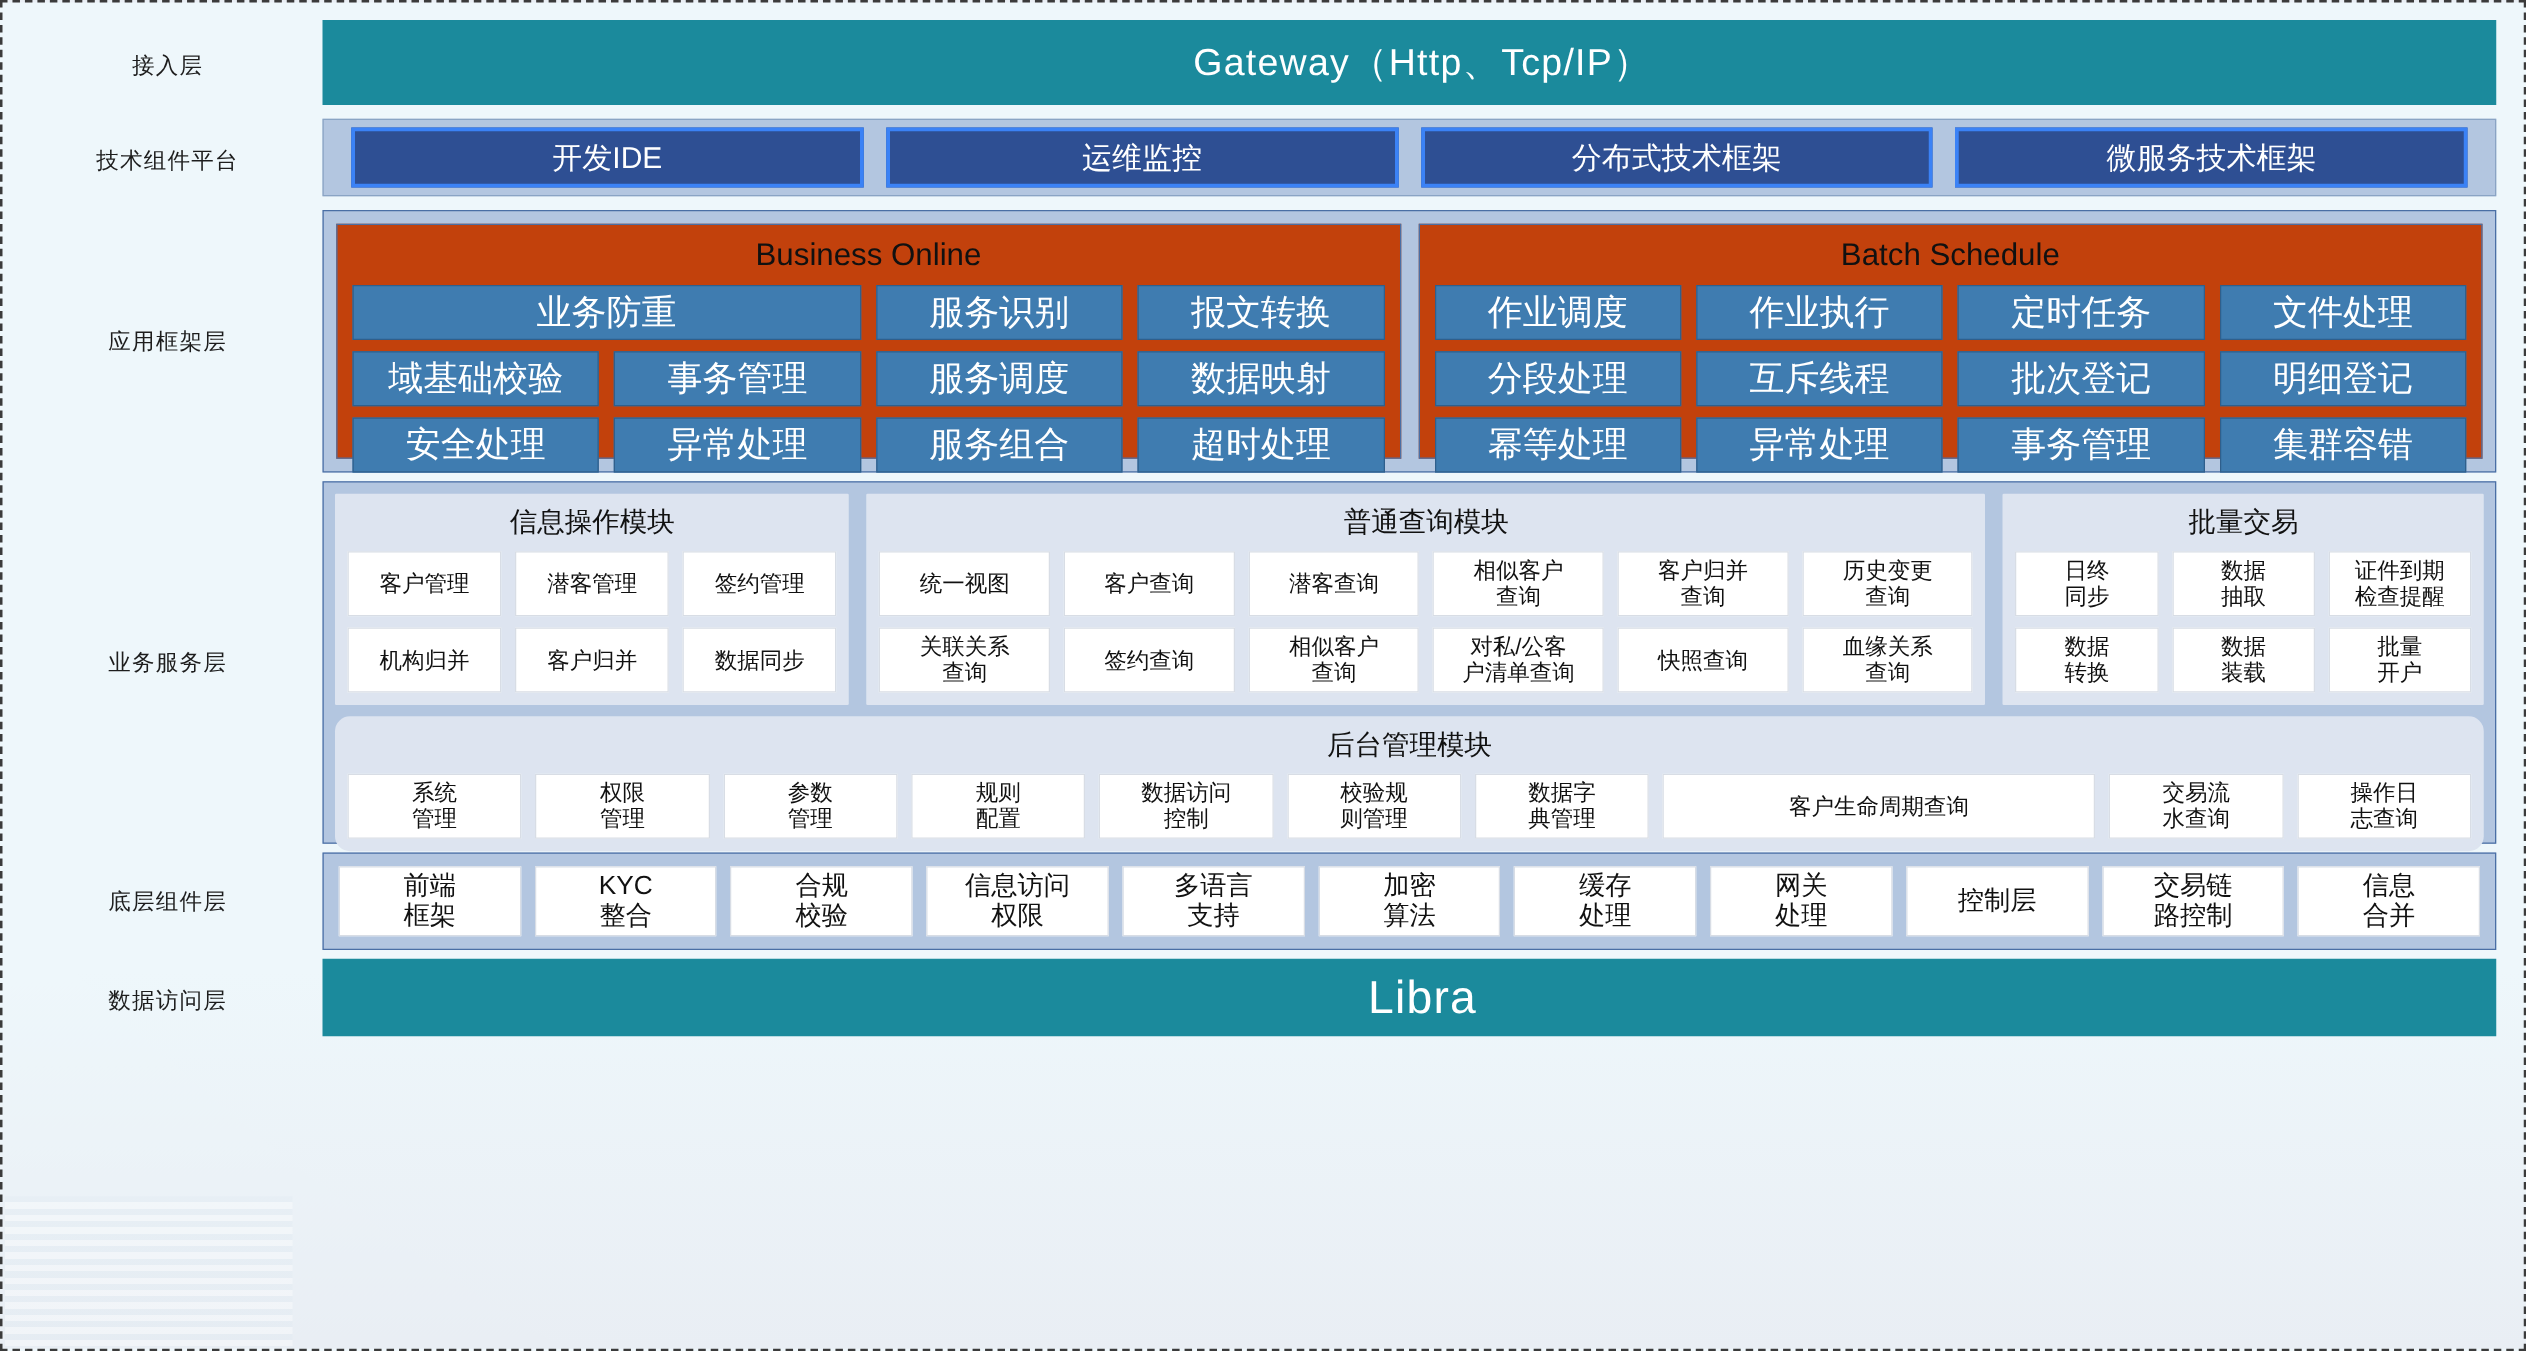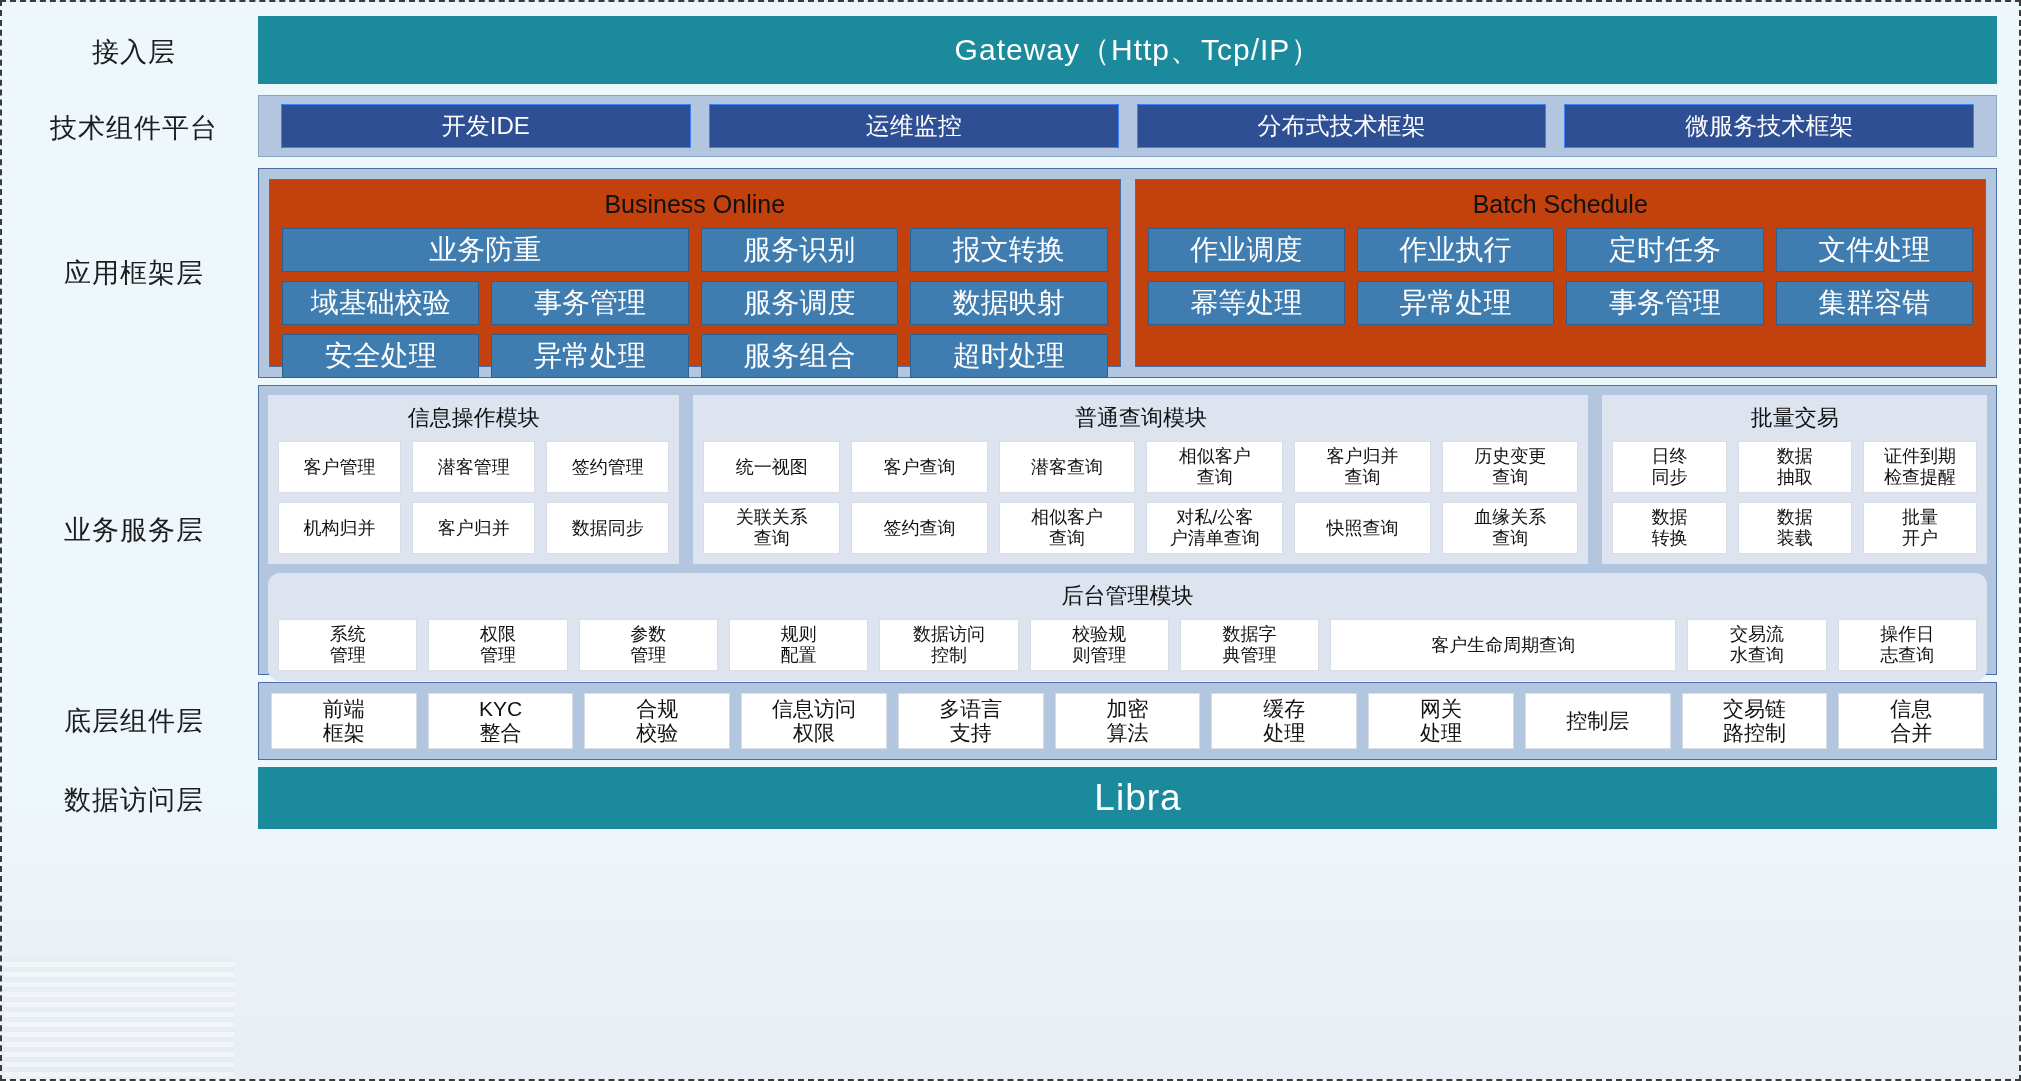--- a/index.html
+++ b/index.html
@@ -20,40 +20,40 @@
   
   .canvas::after{
     content:"";position:absolute;left:2px;bottom:2px;width:230px;height:120px;
     background:repeating-linear-gradient(0deg,rgba(255,255,255,.65) 0 5px,rgba(222,232,240,.55) 5px 10px);
     pointer-events:none;opacity:.55;
   }
   .rows{position:relative;z-index:2;display:flex;flex-direction:column;gap:7px;padding:14px 22px 14px 8px;box-sizing:border-box;height:100%;}
   .row{display:flex;align-items:stretch;}
   .rowlabel{
     width:248px;min-width:248px;display:flex;align-items:center;justify-content:center;
-    font-size:27px;color:#1d1d1d;letter-spacing:1px;
+    font-size:18px;color:#1d1d1d;letter-spacing:1px;
   }
   .rowbody{flex:1;display:flex;}
 
   
   .tealbar{
     flex:1;background:#1b8a9c;color:#fff;display:flex;align-items:center;justify-content:center;
     font-size:30px;letter-spacing:1px;padding-left:21px;
   }
   .gateway{height:68px;}
   .libra{height:62px;font-size:37px;}
 
   
   .techband{
     flex:1;background:#b3c6e0;border:1px solid #8aa4c4;display:flex;align-items:center;
     justify-content:space-around;gap:18px;padding:10px 22px;box-sizing:border-box;height:62px;
   }
   .techchip{
     flex:1;background:#2e4f93;color:#fff;font-size:24px;height:42px;
-    display:flex;align-items:center;justify-content:center;border:1px solid #3b82f6;
+    display:flex;align-items:center;justify-content:center;border:3px solid #3b82f6;
   }
 
   
   .appband{
     flex:1;background:#b3c6e0;border:1px solid #4a6fa5;padding:10px;box-sizing:border-box;
     display:flex;gap:14px;
   }
   .fwgroup{
     flex:1;background:#c2410c;border:1px solid #4a6fa5;padding:6px 12px 12px;box-sizing:border-box;
     display:flex;flex-direction:column;
@@ -165,20 +165,26 @@
           </div>
 
           <div class="fwgroup">
             <div class="fwtitle">Batch Schedule</div>
             <div class="fwgrid">
               <div class="fwrow">
                 <div class="fwcell">作业调度</div>
                 <div class="fwcell">作业执行</div>
                 <div class="fwcell">定时任务</div>
                 <div class="fwcell">文件处理</div>
+              </div>
+              <div class="fwrow">
+                <div class="fwcell">分段处理</div>
+                <div class="fwcell">互斥线程</div>
+                <div class="fwcell">批次登记</div>
+                <div class="fwcell">明细登记</div>
               </div>
               <div class="fwrow">
                 <div class="fwcell">幂等处理</div>
                 <div class="fwcell">异常处理</div>
                 <div class="fwcell">事务管理</div>
                 <div class="fwcell">集群容错</div>
               </div>
             </div>
           </div>
 

